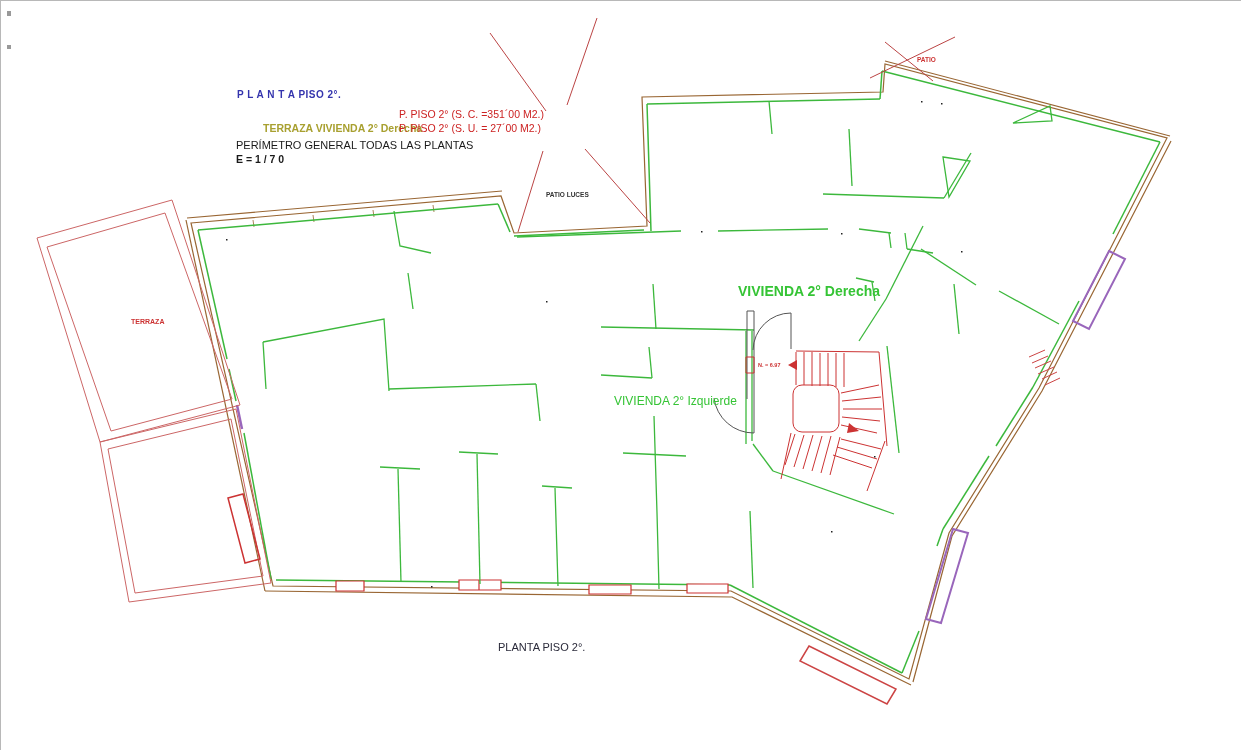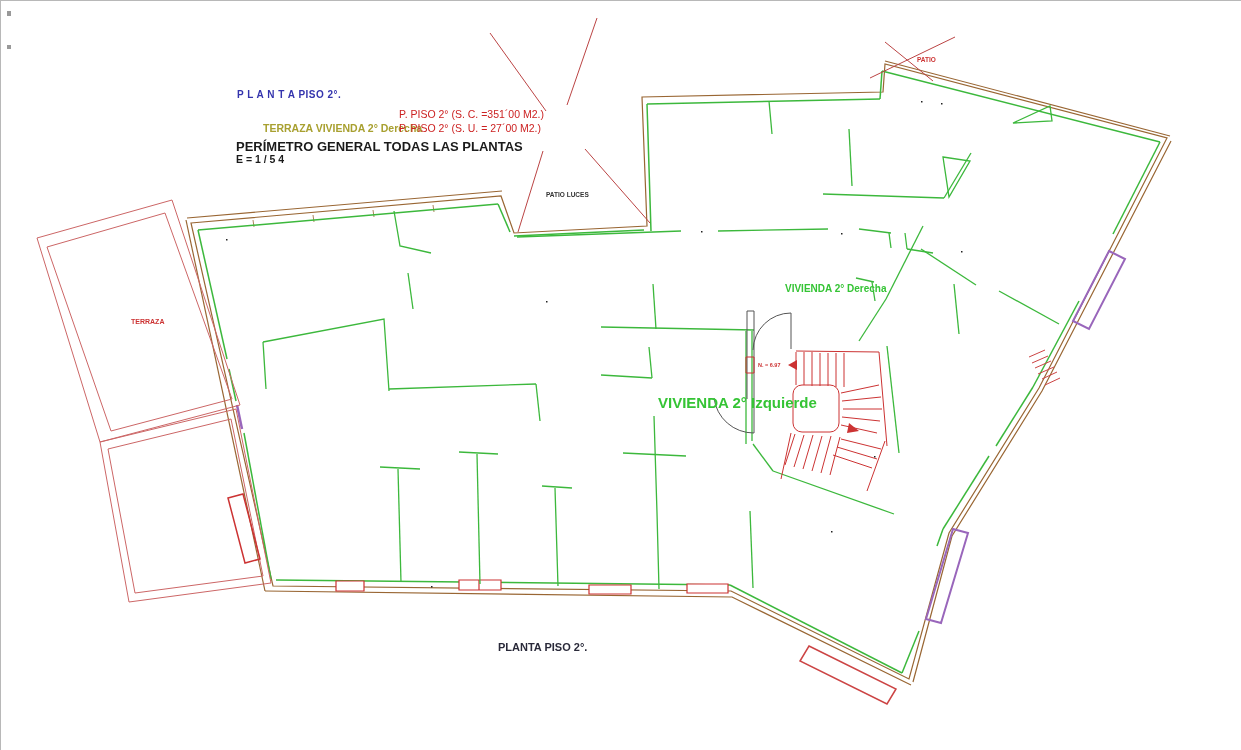--- a/index.html
+++ b/index.html
@@ -10,29 +10,29 @@
     border:1px solid #b8b8b8;
     overflow:hidden;
     font-family:"Liberation Sans", sans-serif;
   }
   #plan-svg{position:absolute;left:0;top:0;}
   .label{position:absolute;white-space:nowrap;line-height:1;}
   .lbl-title   {left:236px;top:89px;  font-size:10px;font-weight:bold;color:#3434ad;letter-spacing:.5px;}
   .lbl-red1    {left:398px;top:108px; font-size:10.5px;font-weight:normal;color:#cc2222;}
   .lbl-olive   {left:262px;top:122px; font-size:10.5px;font-weight:bold;color:#a8a030;text-align:center;}
   .lbl-red2    {left:398px;top:122px; font-size:10.5px;font-weight:normal;color:#cc2222;}
-  .lbl-black1  {left:235px;top:139px; font-size:13px;font-weight:bold;color:#1a1a1a;text-align:center;}
+  .lbl-black1  {left:235px;top:139px; font-size:11px;font-weight:normal;color:#1a1a1a;text-align:center;}
   .lbl-black2  {left:235px;top:153px; font-size:10.5px;font-weight:bold;color:#1a1a1a;}
   .lbl-patioluces{left:545px;top:191px;font-size:6.5px;font-weight:bold;color:#333;}
   .lbl-patio   {left:916px;top:56px;  font-size:6.5px;font-weight:bold;color:#cc3333;}
   .lbl-terraza {left:130px;top:317px; font-size:7px;  font-weight:bold;color:#cc3333;}
-  .lbl-vivder  {left:784px;top:283px; font-size:10px;  font-weight:bold;color:#35c435;}
-  .lbl-vivizq  {left:613px;top:394px; font-size:15px;  font-weight:bold;color:#35c435;margin-left:44px;}
+  .lbl-vivder  {left:737px;top:283px; font-size:14px;  font-weight:bold;color:#35c435;}
+  .lbl-vivizq  {left:613px;top:394px; font-size:12px;  font-weight:normal;color:#35c435;}
   .lbl-n697    {left:757px;top:362px; font-size:5.5px;font-weight:bold;color:#cc3333;}
-  .lbl-footer  {left:497px;top:641px; font-size:11px; font-weight:bold;color:#2a2a3a;}
+  .lbl-footer  {left:497px;top:641px; font-size:11px; font-weight:normal;color:#2a2a3a;}
   .smudge{position:absolute;background:#555;opacity:.6;}
 </style>
 </head>
 <body>
 
 <div id="canvas">
 
   <svg id="plan-svg" width="1241" height="750" viewBox="0 0 1241 750">
 
     <g stroke="#996633" stroke-width="1.2" fill="none">
@@ -232,21 +232,21 @@
   </svg>
 
   <div class="smudge" style="left:6px;top:10px;width:4px;height:5px"></div>
   <div class="smudge" style="left:6px;top:44px;width:4px;height:4px"></div>
 
   <div class="label lbl-title">P L A N T A   PISO 2°.</div>
   <div class="label lbl-red1">P. PISO 2° (S. C. =351´00 M2.)</div>
   <div class="label lbl-olive">TERRAZA VIVIENDA 2° Derecha</div>
   <div class="label lbl-red2">P. PISO 2° (S. U. = 27´00 M2.)</div>
   <div class="label lbl-black1">PERÍMETRO GENERAL  TODAS LAS PLANTAS</div>
-  <div class="label lbl-black2">E =   1 / 5 4</div>
+  <div class="label lbl-black2">E =   1 / 7 0</div>
   <div class="label lbl-patioluces">PATIO LUCES</div>
   <div class="label lbl-patio">PATIO</div>
   <div class="label lbl-terraza">TERRAZA</div>
   <div class="label lbl-vivder">VIVIENDA 2° Derecha</div>
   <div class="label lbl-vivizq">VIVIENDA 2° Izquierde</div>
   <div class="label lbl-n697">N. = 6.97</div>
   <div class="label lbl-footer">PLANTA PISO 2°.</div>
 </div>
 
 </body></html>

